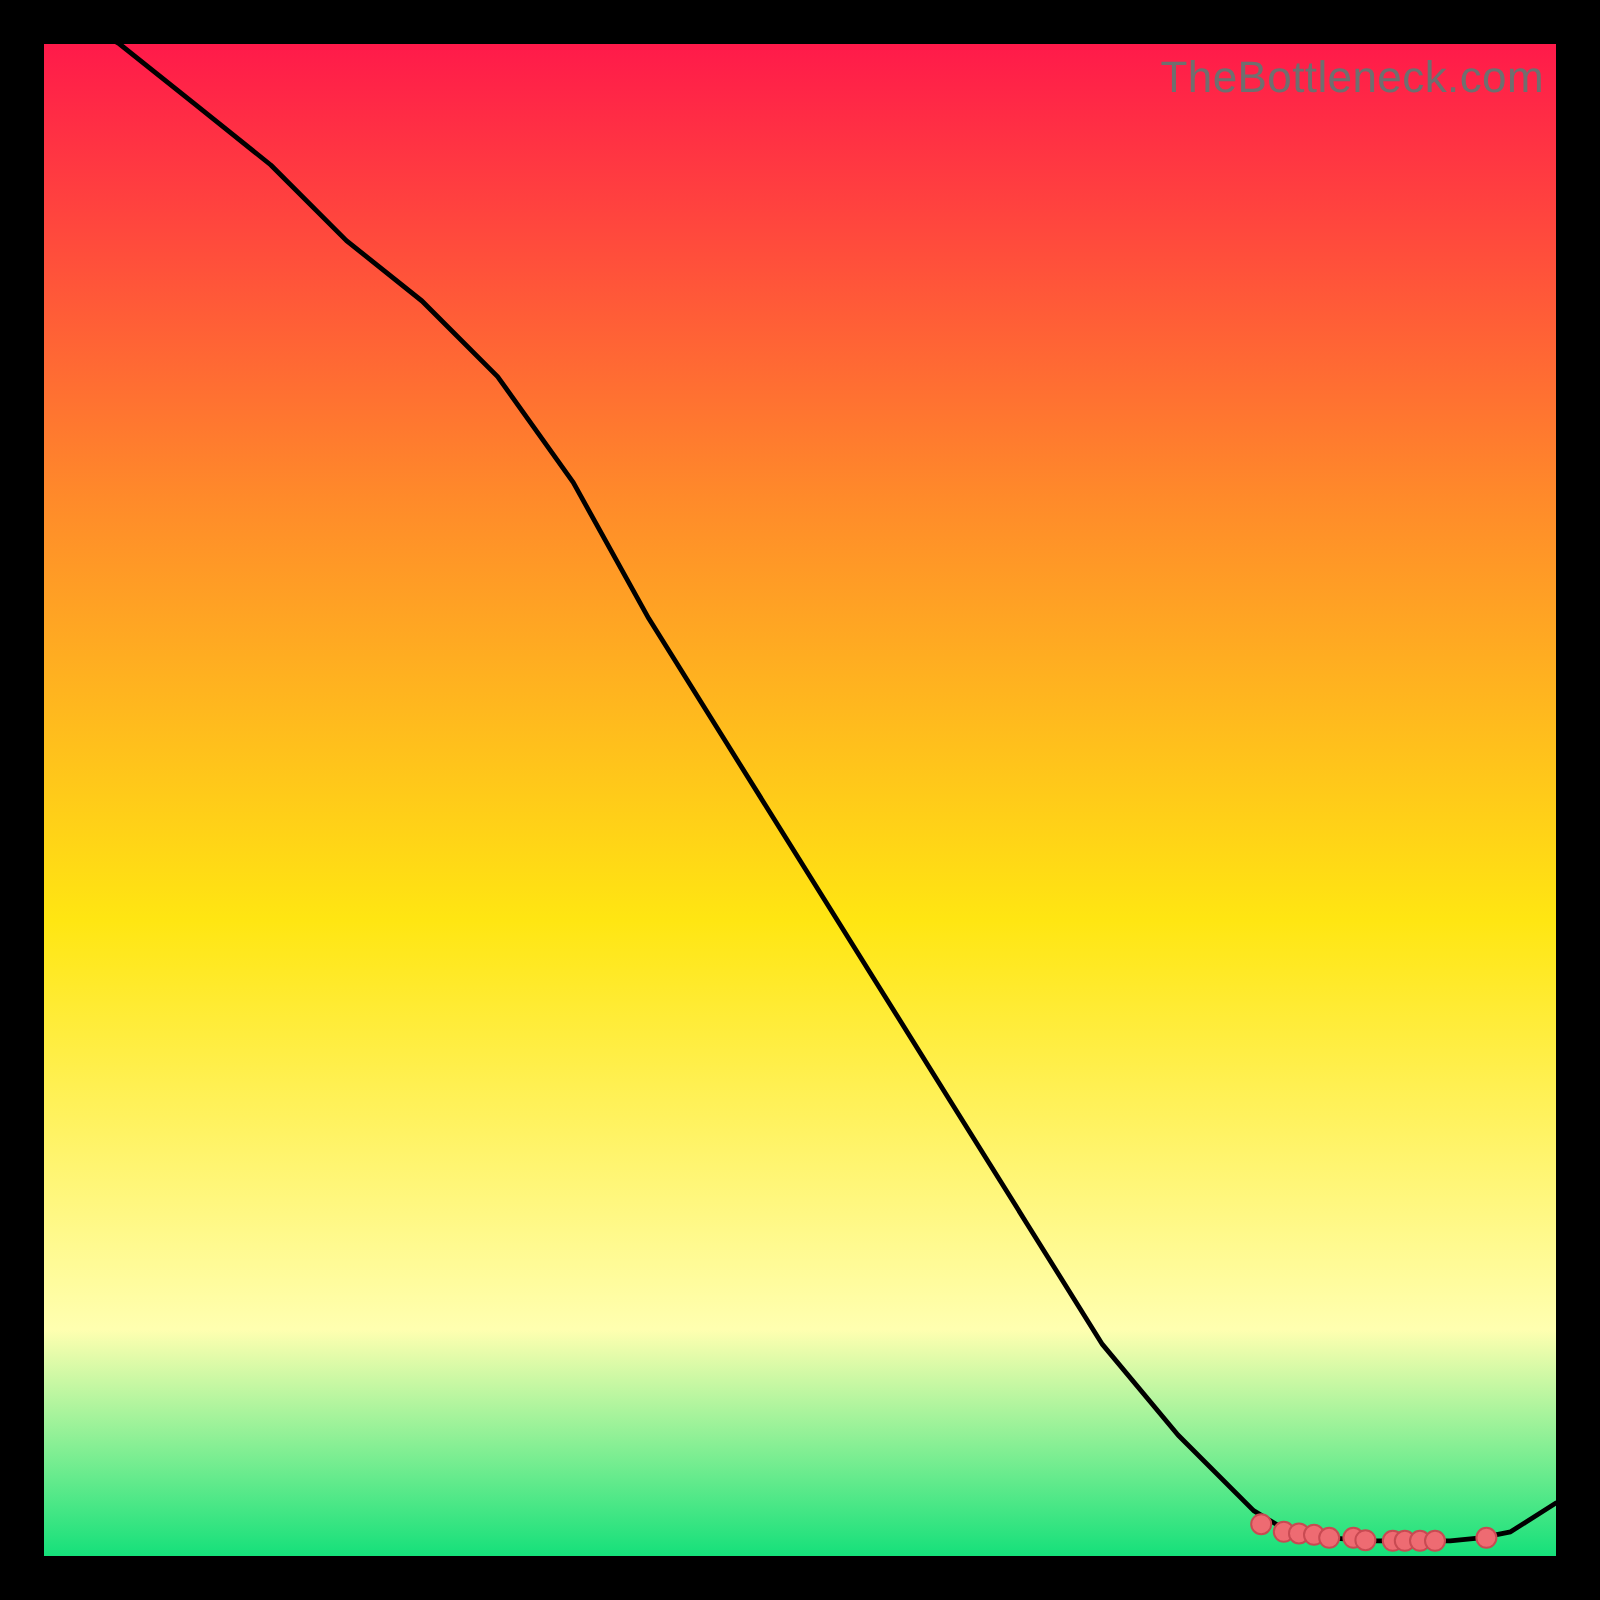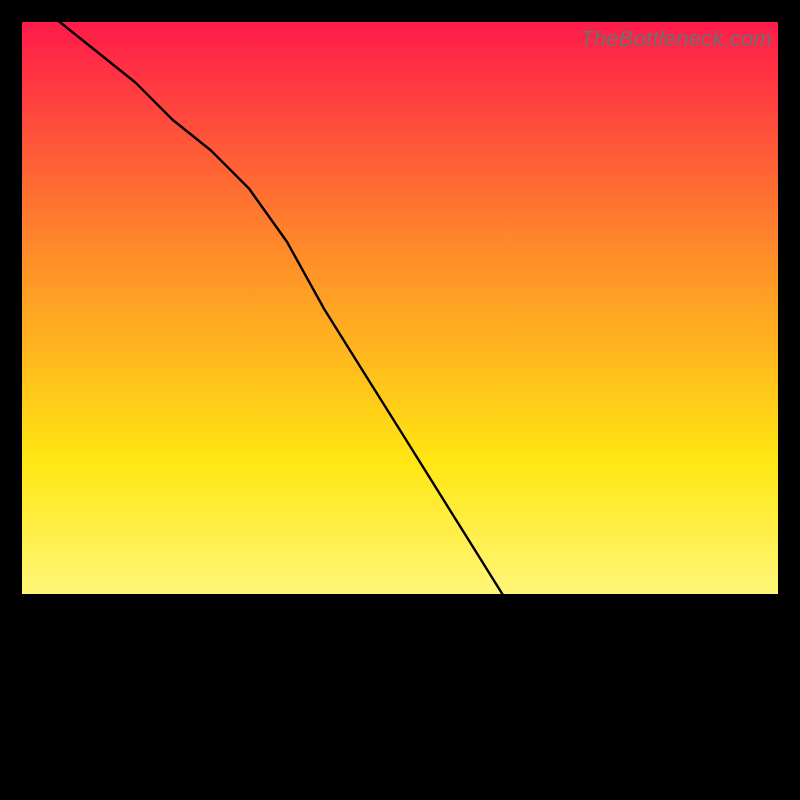--- a/index.html
+++ b/index.html
@@ -17,23 +17,22 @@
     top: 0;
     width: 800px;
     height: 800px;
     background: #000;
   }
   .plot {
     position: absolute;
     left: 22px;
     top: 22px;
     width: 756px;
-    height: 572px;
+    height: 756px;
     overflow: hidden;
-    font-style: italic;
   }
   .watermark {
     position: absolute;
     top: 4px;
     right: 6px;
     color: #6f6f6f;
     font-size: 22px;
     font-weight: 500;
     letter-spacing: 0.2px;
     pointer-events: none;

